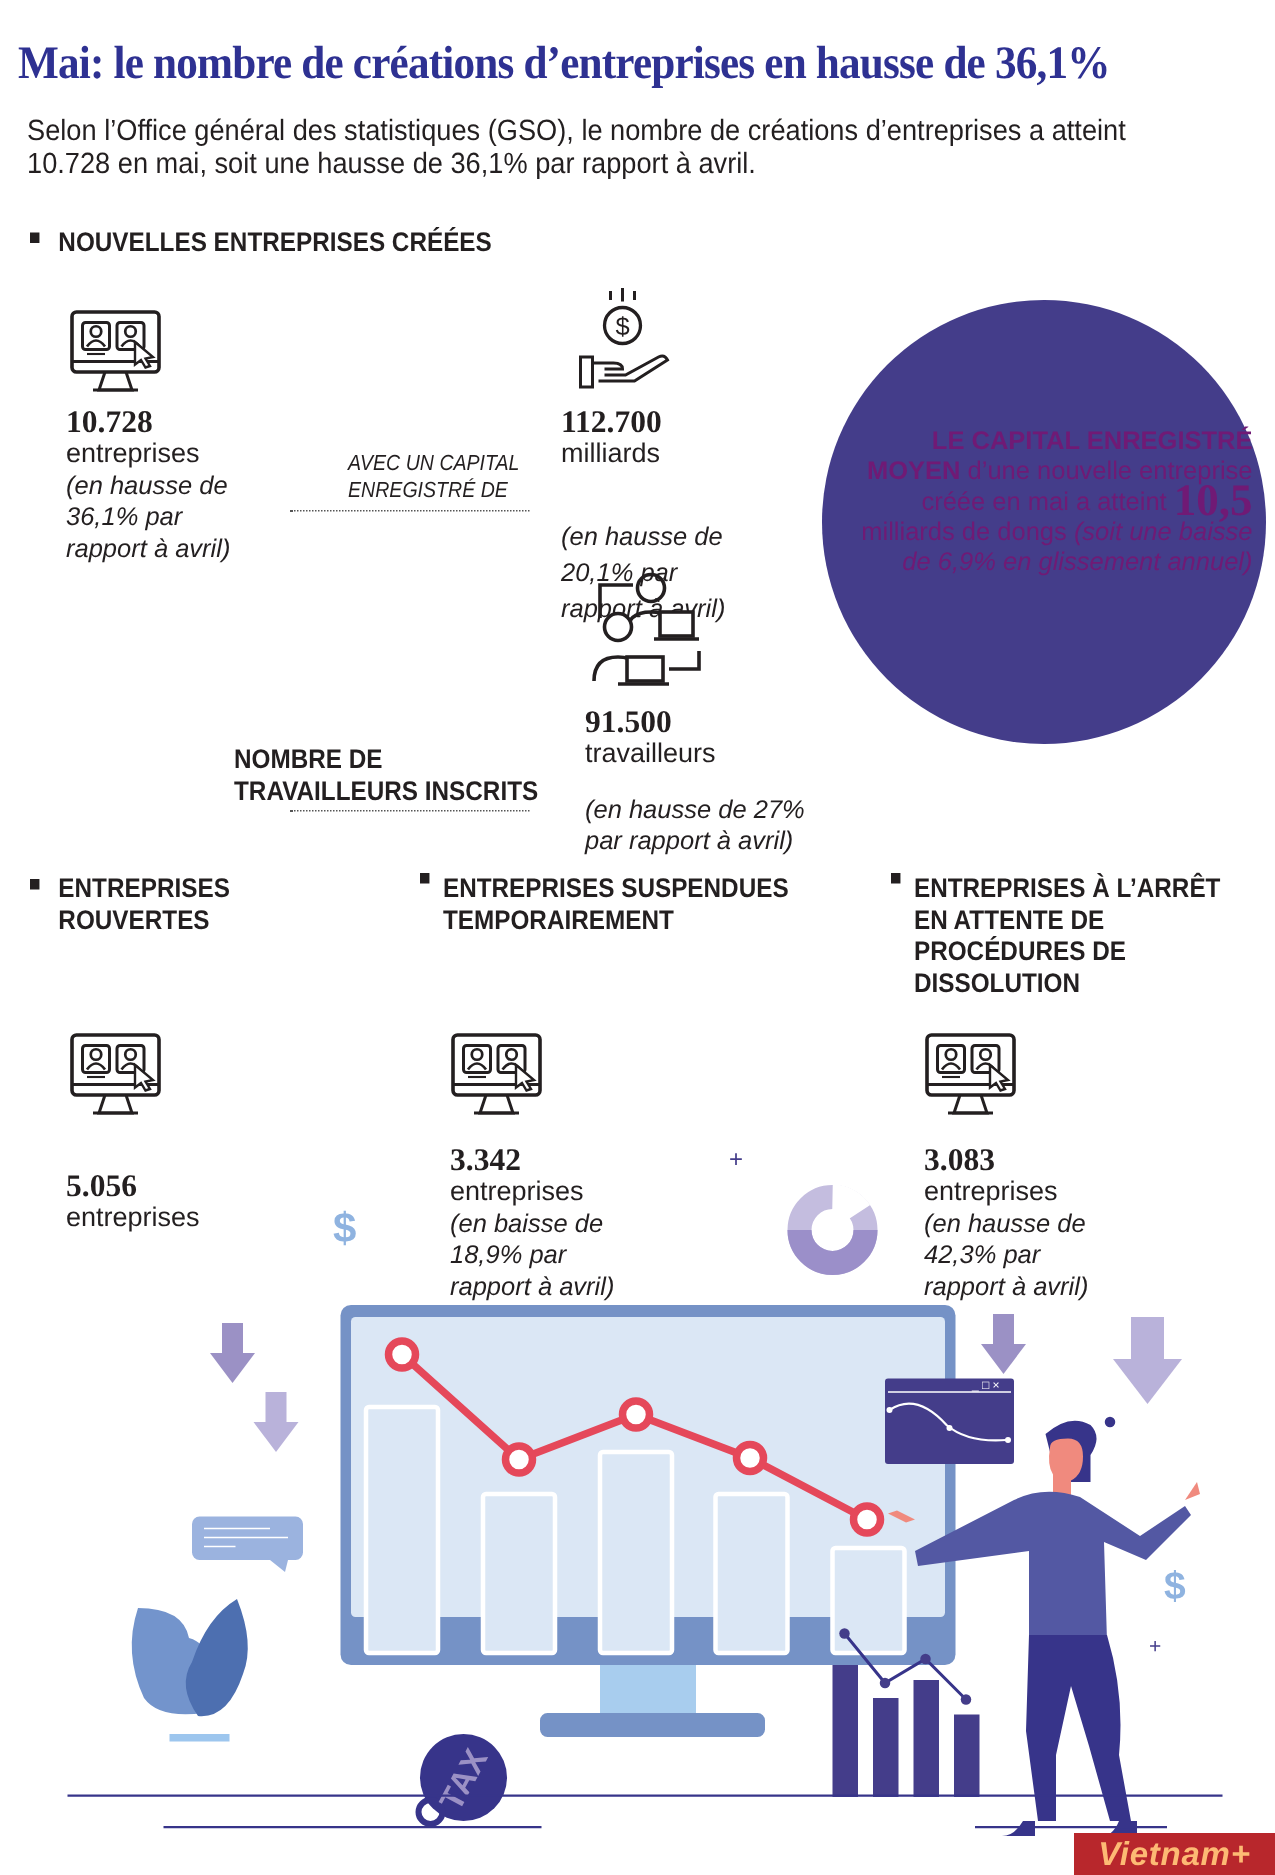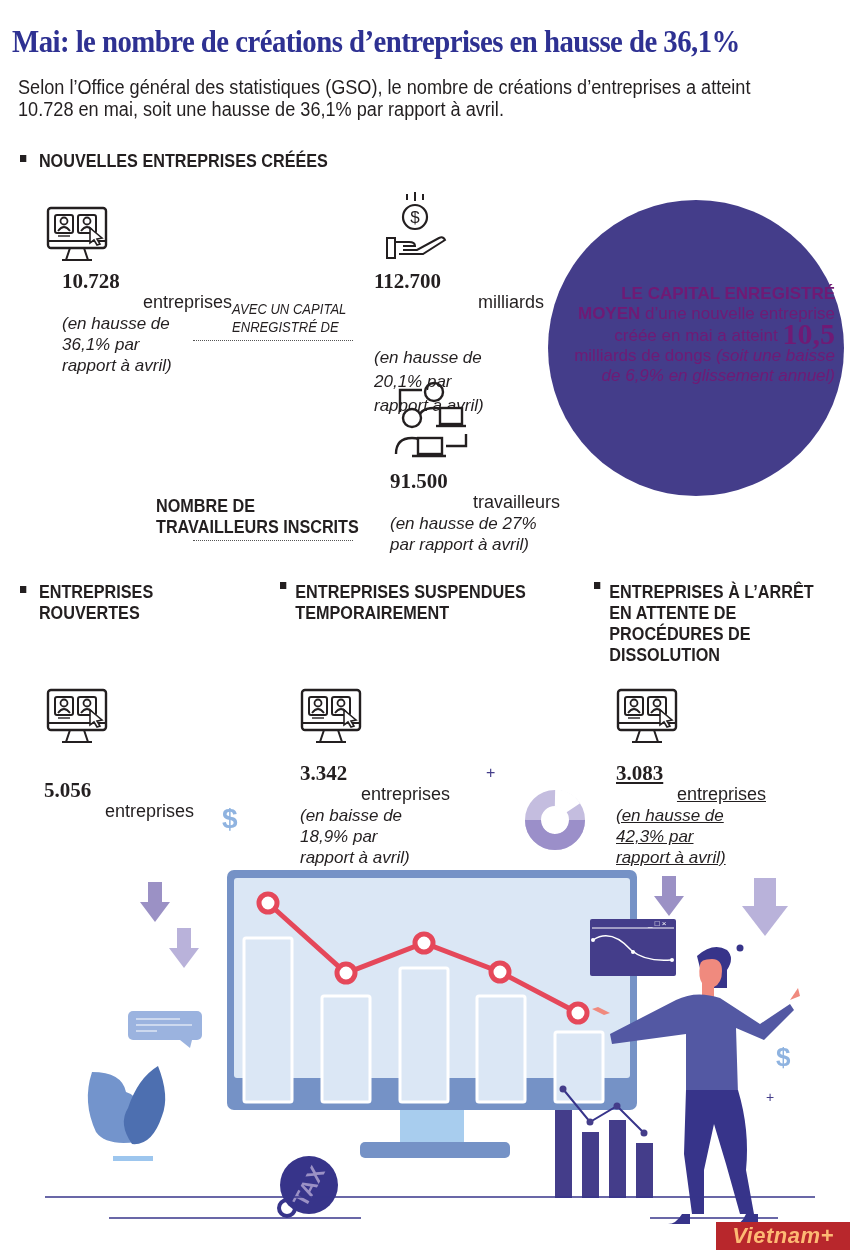--- a/index.html
+++ b/index.html
@@ -3,21 +3,21 @@
 <meta charset="utf-8">
 <style>
   html,body{margin:0;padding:0;background:#fff;}
   body{width:850px;height:1250px;position:relative;overflow:hidden;font-family:"Liberation Sans",sans-serif;color:#231f20;}
   .abs{position:absolute;}
   .title{left:12px;top:24px;font-family:"Liberation Serif",serif;font-weight:bold;font-size:31px;color:#2e3192;letter-spacing:-0.6px;white-space:nowrap;transform:scaleX(0.93);transform-origin:left top;}
   .intro{left:18px;top:76px;font-size:19.5px;line-height:22px;width:830px;transform:scaleX(0.93);transform-origin:left top;}
   .sec-head{font-size:18px;font-weight:bold;line-height:21px;transform:scaleX(0.9);transform-origin:left top;color:#231f20;}
   .sec-head .bullet{display:inline-block;width:7px;height:7px;background:#231f20;margin-right:14px;vertical-align:top;margin-top:4px;}
   .num{font-family:"Liberation Serif",serif;font-weight:bold;font-size:21px;line-height:22px;}
-  .unit{font-size:18px;line-height:21px;text-align:right;}
+  .unit{font-size:18px;line-height:21px;}
   .note{font-size:17px;font-style:italic;line-height:21px;}
   .label-it{font-size:14.5px;font-style:italic;line-height:18px;transform:scaleX(0.9);transform-origin:left top;}
   .dotline{border-top:1.5px dotted #555;height:0;}
   .circle{left:548px;top:200px;width:296px;height:296px;border-radius:50%;background:#443d8a;}
   .circle-text{left:565px;top:284px;width:270px;color:#701a75;font-size:17px;line-height:20px;text-align:right;}
   .circle-text b{font-weight:bold;}
   .big{font-family:"Liberation Serif",serif;font-weight:bold;font-size:30px;vertical-align:-3px;}
   .logo{right:0;top:1222px;width:134px;height:28px;background:#b8272c;color:#fdba74;font-weight:bold;font-style:italic;font-size:22px;line-height:28px;text-align:center;letter-spacing:0.5px;}
 </style>
 </head>
@@ -43,21 +43,21 @@
       <line x1="12" y1="30" x2="24" y2="30" stroke="#231f20" stroke-width="1.4"></line>
       <path d="M24 42 l-4 12 h22 l-4 -12" fill="none" stroke="#231f20" stroke-width="2"></path>
       <line x1="16" y1="54" x2="46" y2="54" stroke="#231f20" stroke-width="2"></line>
     </g>
   </defs>
 </svg>
 
 <svg class="abs" style="left:46px;top:206px" width="62" height="58">
     <use href="#mon"></use>
   </svg>
-<div class="abs" style="left:62px;top:270px;width:170px;">
+<div class="abs" style="left:44px;top:270px;width:170px;">
   <div class="num">10.728</div>
   <div class="unit">entreprises</div>
   <div class="note" style="width:135px">(en hausse de 36,1% par rapport à avril)</div>
 </div>
 
 <div class="abs label-it" style="left:232px;top:300px;width:130px;">AVEC UN CAPITAL ENREGISTRÉ DE</div>
 <div class="abs dotline" style="left:193px;top:340px;width:160px;"></div>
 
 <svg class="abs" style="left:385px;top:192px" width="62" height="68">
   <line x1="22" y1="2" x2="22" y2="8" stroke="#231f20" stroke-width="2"></line>
@@ -82,21 +82,21 @@
   <line x1="46" y1="48" x2="76" y2="48" stroke="#231f20" stroke-width="2.4"></line>
   <circle cx="22" cy="40" r="9" fill="#fff" stroke="#231f20" stroke-width="2.4"></circle>
   <path d="M6 76 q0 -16 16 -16 q16 0 16 16" fill="#fff" stroke="#231f20" stroke-width="2.4"></path>
   <rect x="28" y="60" width="24" height="16" fill="#fff" stroke="#231f20" stroke-width="2.4"></rect>
   <line x1="22" y1="78" x2="56" y2="78" stroke="#231f20" stroke-width="2.4"></line>
   <path d="M56 68 h20 v-12" fill="none" stroke="#231f20" stroke-width="2.4"></path>
 </svg>
 <div class="abs" style="left:390px;top:470px;width:170px;">
   <div class="num">91.500</div>
   <div class="unit">travailleurs</div>
-  <div class="note" style="width:168px;">(en hausse de 27% par rapport à avril)</div>
+  <div class="note" style="margin-top:16px;width:168px;">(en hausse de 27% par rapport à avril)</div>
 </div>
 
 <div class="abs sec-head" style="left:156px;top:496px;width:240px;">NOMBRE DE TRAVAILLEURS INSCRITS</div>
 <div class="abs dotline" style="left:193px;top:540px;width:160px;"></div>
 
 <div class="abs circle"></div>
 <div class="abs circle-text">
   <b>LE CAPITAL ENREGISTRÉ MOYEN</b><span> d’une nouvelle entreprise créée en mai a atteint </span><span class="big">10,5</span><span> milliards de dongs </span><i>(soit une baisse de 6,9% en glissement annuel)</i>
 </div>
 
@@ -116,21 +116,21 @@
 
 <div class="abs" style="left:44px;top:779px;width:150px;">
   <div class="num">5.056</div>
   <div class="unit">entreprises</div>
 </div>
 <div class="abs" style="left:300px;top:762px;width:150px;">
   <div class="num">3.342</div>
   <div class="unit">entreprises</div>
   <div class="note" style="width:130px">(en baisse de 18,9% par rapport à avril)</div>
 </div>
-<div class="abs" style="left:616px;top:762px;width:150px;text-decoration:underline;">
+<div class="abs" style="left:616px;top:762px;width:150px;">
   <div class="num">3.083</div>
   <div class="unit">entreprises</div>
   <div class="note" style="width:130px">(en hausse de 42,3% par rapport à avril)</div>
 </div>
 
 <svg class="abs" style="left:0;top:760px" width="850" height="490">
 
   <text x="222" y="68" font-size="28" font-weight="bold" fill="#8fb3e0" font-family="Liberation Sans, sans-serif">$</text>
   <text x="486" y="18" font-size="16" fill="#443d8a" font-family="Liberation Sans, sans-serif">+</text>
 

